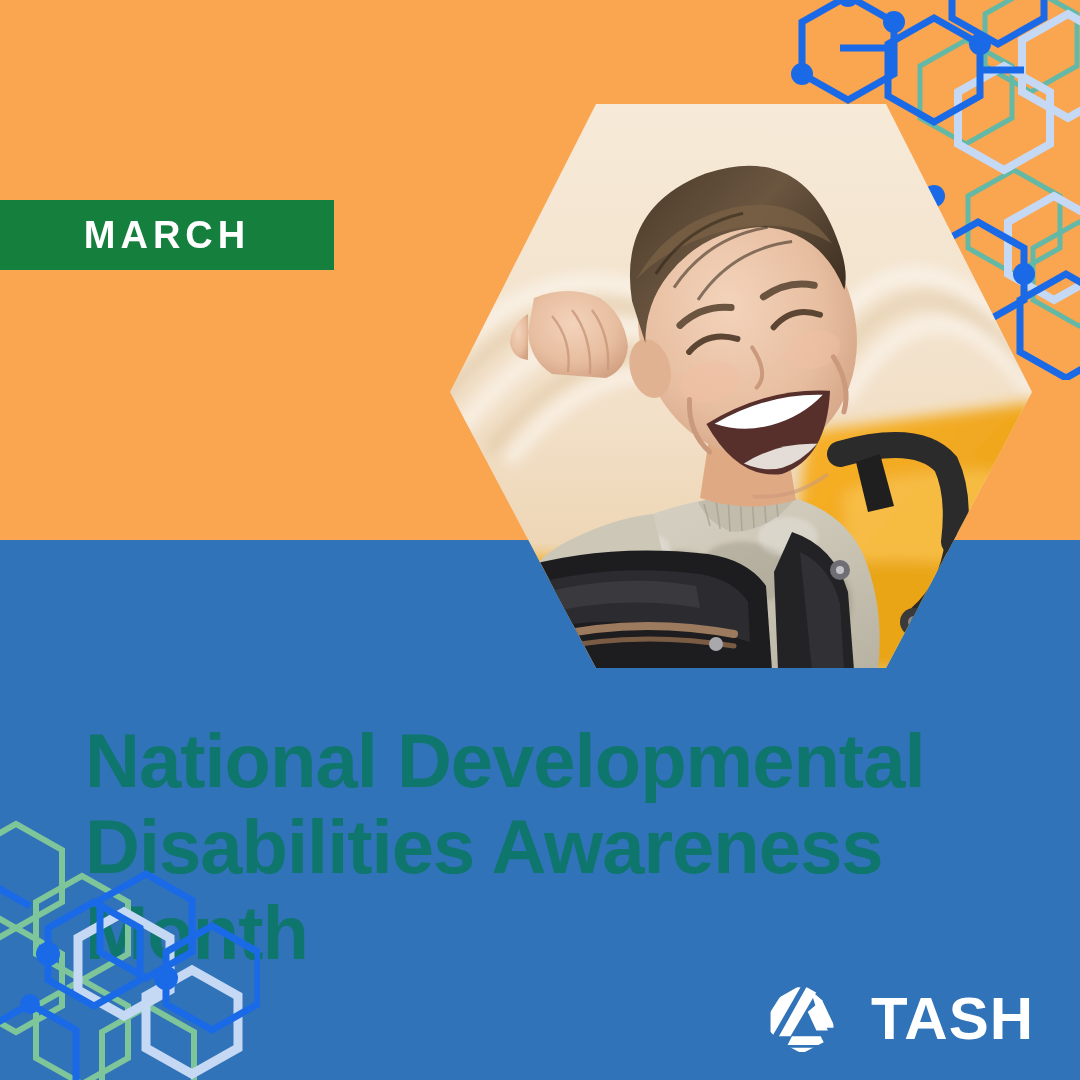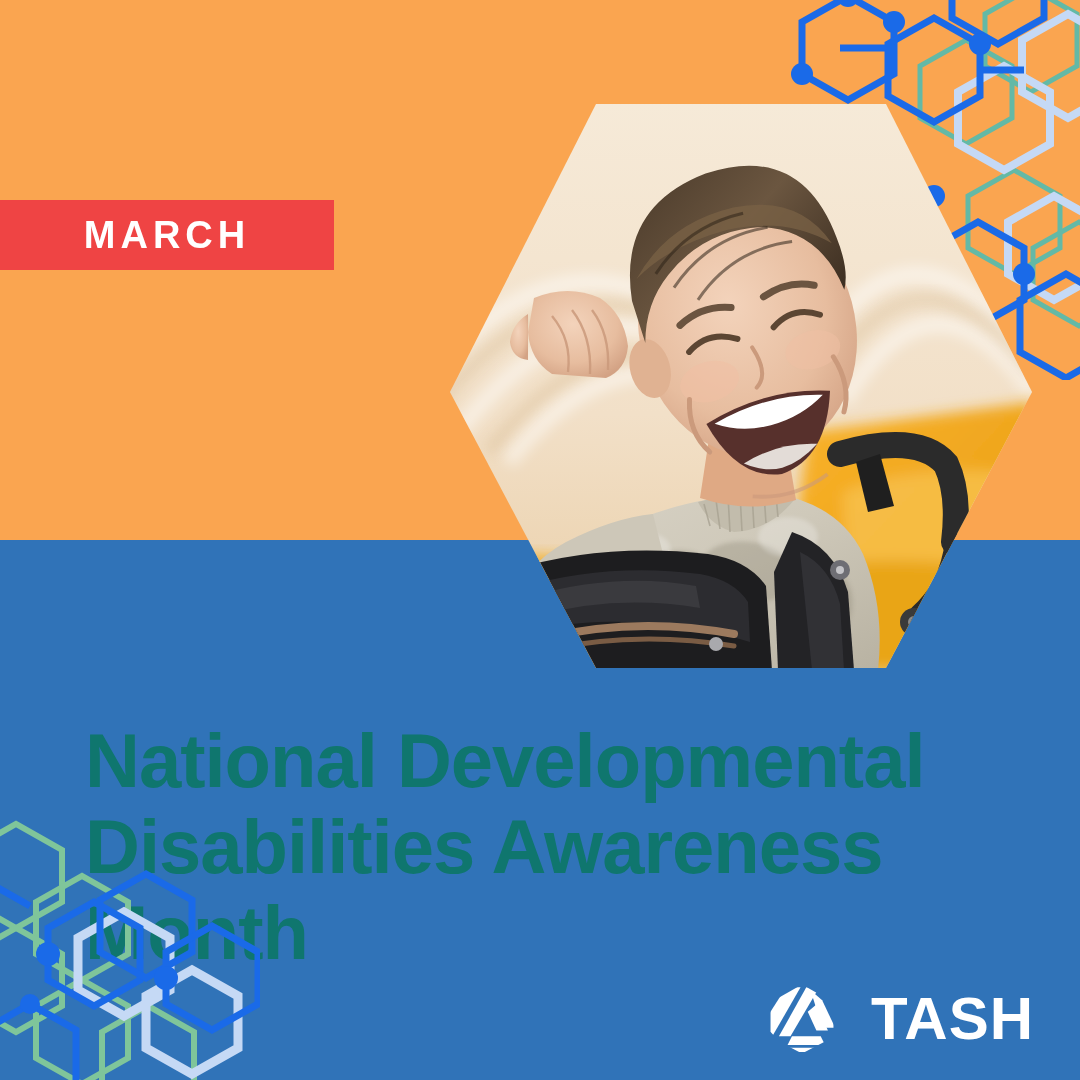--- a/index.html
+++ b/index.html
@@ -35,21 +35,21 @@
     position:absolute;
     left:448px;top:102px;
     width:586px;height:568px;
   }
 
   
   .badge{
     position:absolute;
     left:0;top:200px;
     width:334px;height:70px;
-    background:#ef4444;
+    background:#15803d;
     display:flex;align-items:center;justify-content:center;
   }
   .badge-label{
     color:#ffffff;
     font-size:38px;
     font-weight:bold;
     letter-spacing:5px;
     line-height:1;
   }
 

